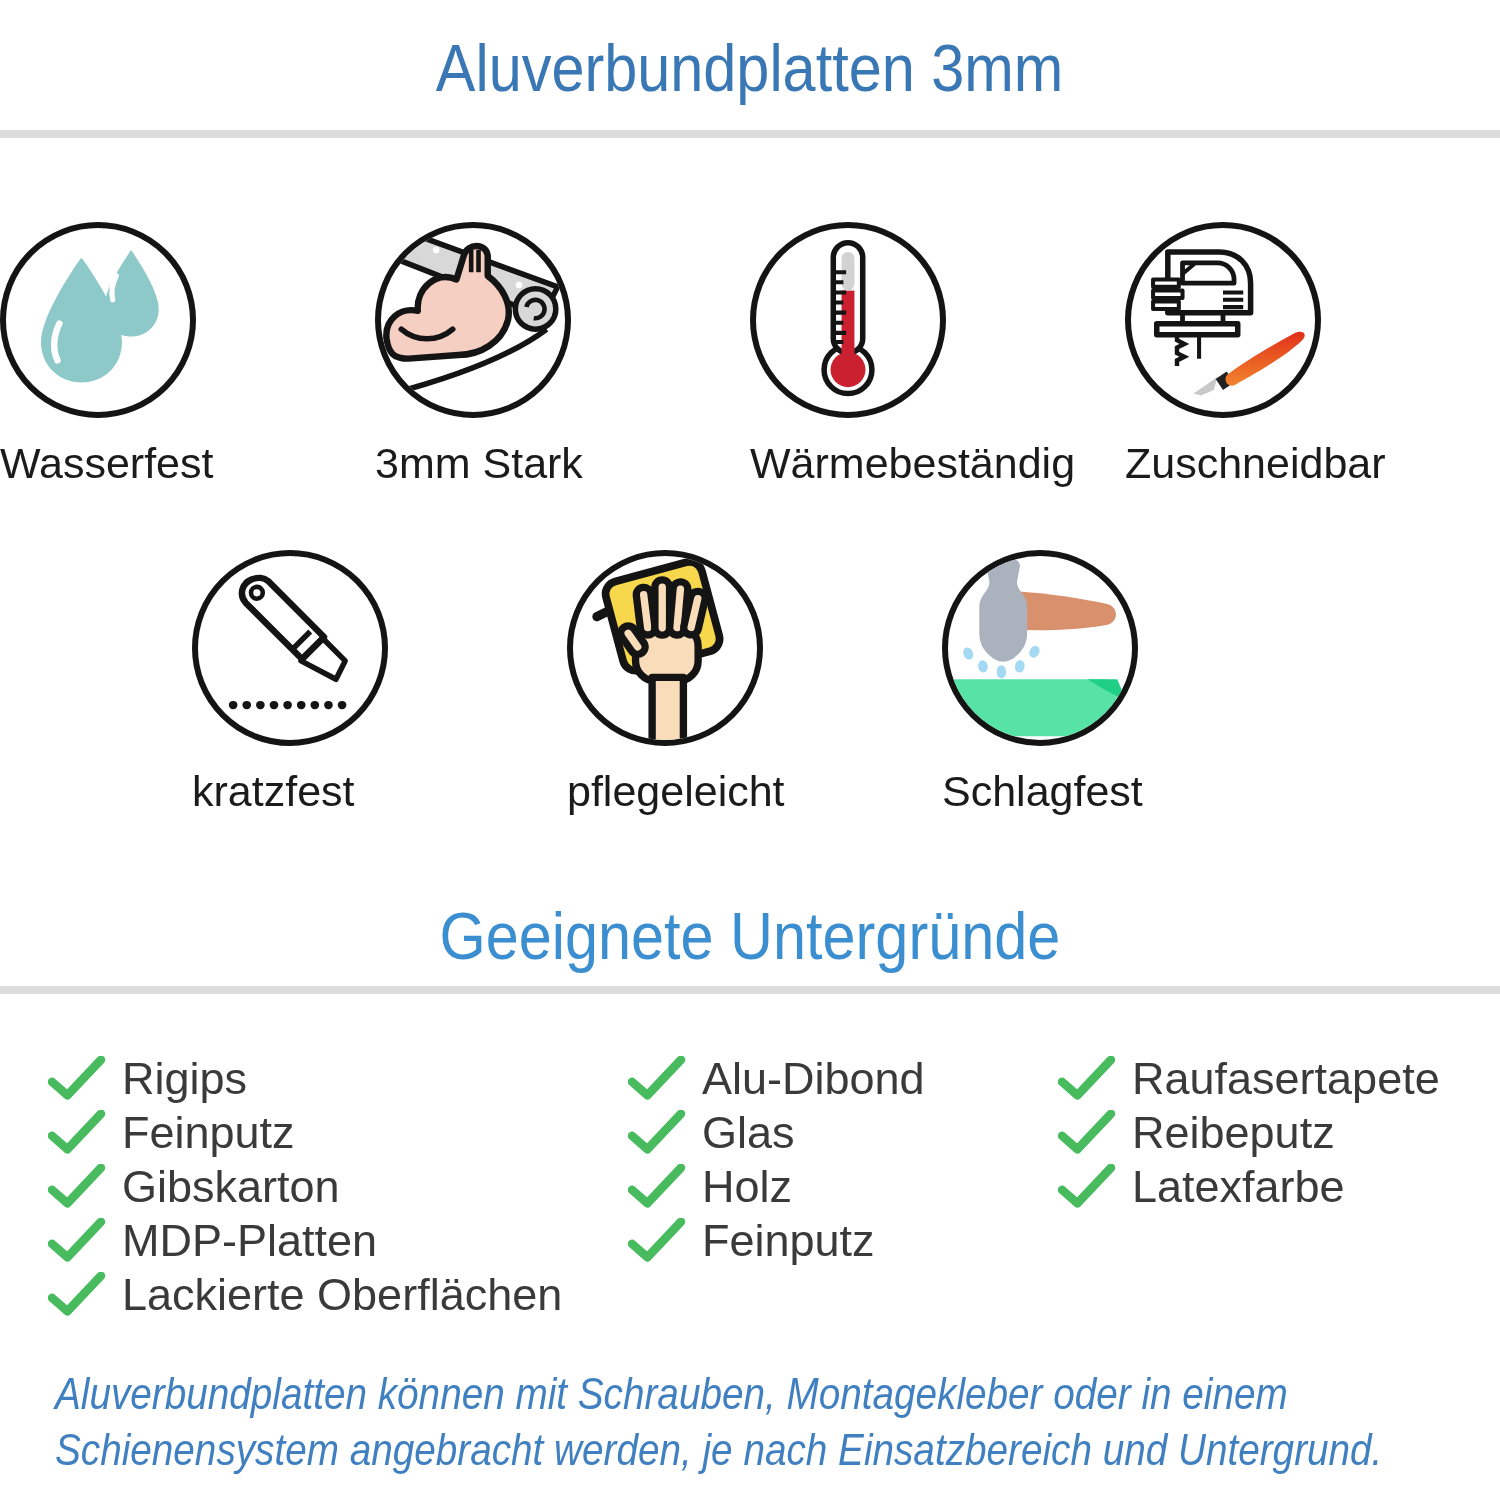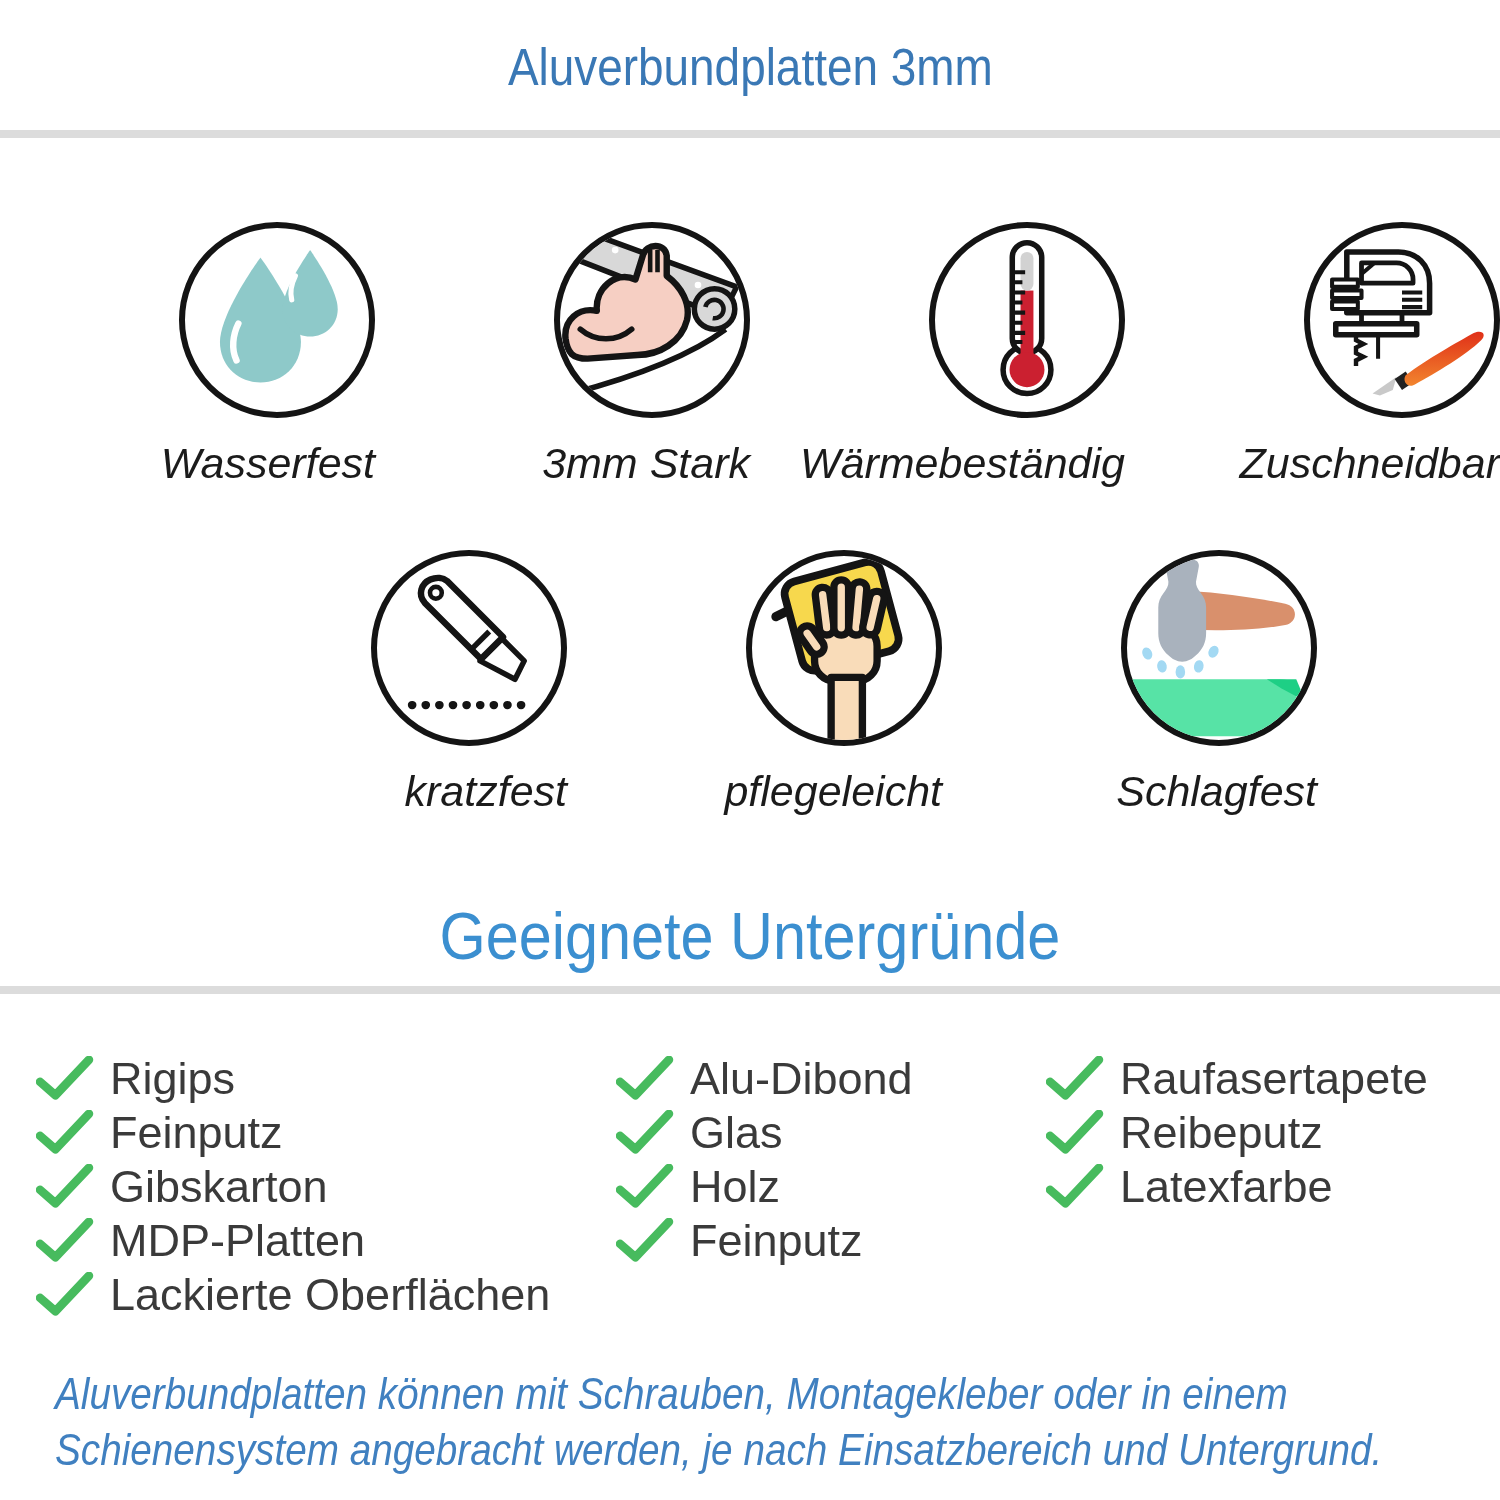--- a/index.html
+++ b/index.html
@@ -1,33 +1,33 @@
 <!DOCTYPE html>
 <html><head>
 <meta charset="utf-8">
 <style>
   html,body{margin:0;padding:0;background:#fff;}
   .page{position:relative;width:1500px;height:1500px;background:#ffffff;overflow:hidden;
         font-family:"Liberation Sans", sans-serif;}
   .title{margin:0;text-align:center;font-weight:400;}
-  .title1{margin-top:30px;font-size:51px;line-height:76px;color:#3a78b5;}
+  .title1{margin-top:30px;font-size:66px;line-height:76px;color:#3a78b5;}
   .title2{margin-top:82px;font-size:66px;line-height:76px;color:#3b8fd0;}
   .condense{display:inline-block;transform:scaleX(0.9);transform-origin:center;white-space:nowrap;}
   .divider{width:1500px;height:8px;background:#dcdcdc;}
   .div1{margin-top:24px;}
   .div2{margin-top:12px;}
   .features-row{display:flex;justify-content:center;}
   .row1{margin-top:84px;}
   .row2{margin-top:62px;padding-left:9px;}
-  .feature{width:375px;display:flex;flex-direction:column;align-items:flex-end;font-style:italic;}
+  .feature{width:375px;display:flex;flex-direction:column;align-items:flex-start;}
   .circle{width:184px;height:184px;border:6px solid #141414;border-radius:50%;
           overflow:hidden;background:#fff;flex:0 0 auto;}
   .circle svg{width:100%;height:100%;display:block;}
   .feature-label{margin-top:20px;font-size:43px;line-height:50px;color:#1b1b1b;text-align:center;}
-  .substrates{display:flex;margin-top:58px;padding-left:36px;}
+  .substrates{display:flex;margin-top:58px;padding-left:48px;}
   .col{list-style:none;margin:0;padding:0;}
   .col1{width:580px;}
   .col2{width:430px;}
   .col3{width:430px;}
   .substrate-item{display:flex;align-items:center;height:54px;}
   .check{width:58px;height:46px;margin-right:16px;flex:0 0 auto;}
   .substrate-text{font-size:45px;color:#3a3a3a;white-space:nowrap;}
   .footer{margin:44px 0 0;padding-left:55px;font-size:45px;line-height:56px;color:#4080c0;font-style:italic;}
   .condense-left{display:inline-block;transform:scaleX(0.86);transform-origin:left center;white-space:nowrap;}
 </style>

